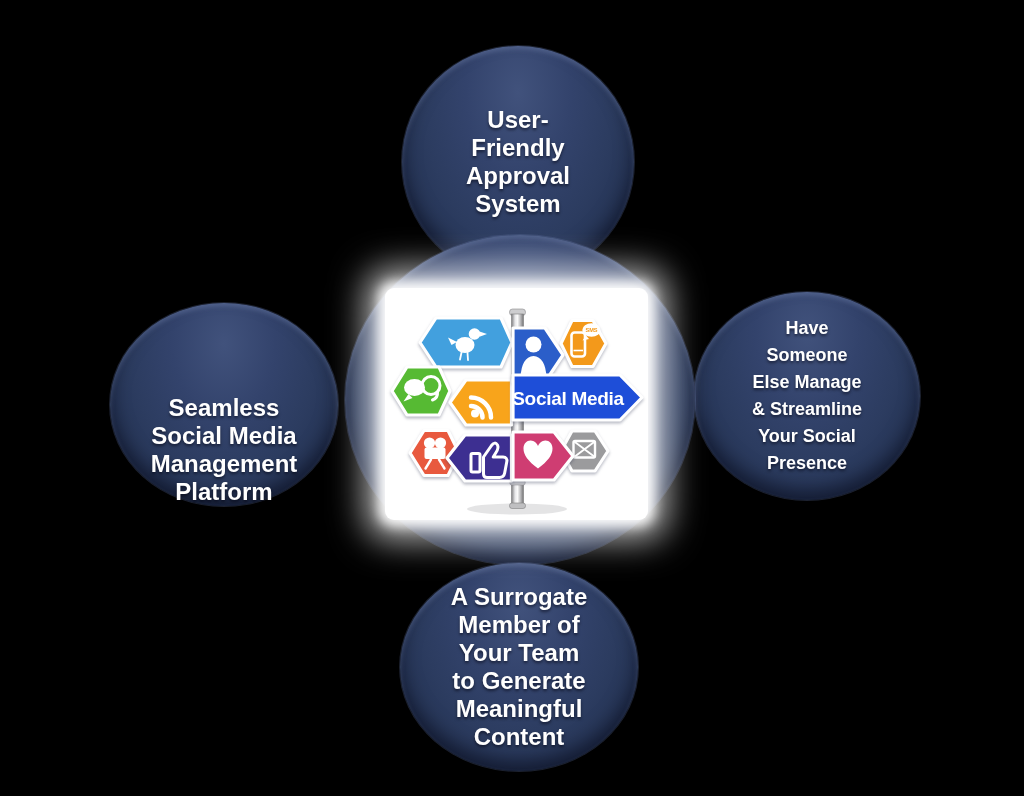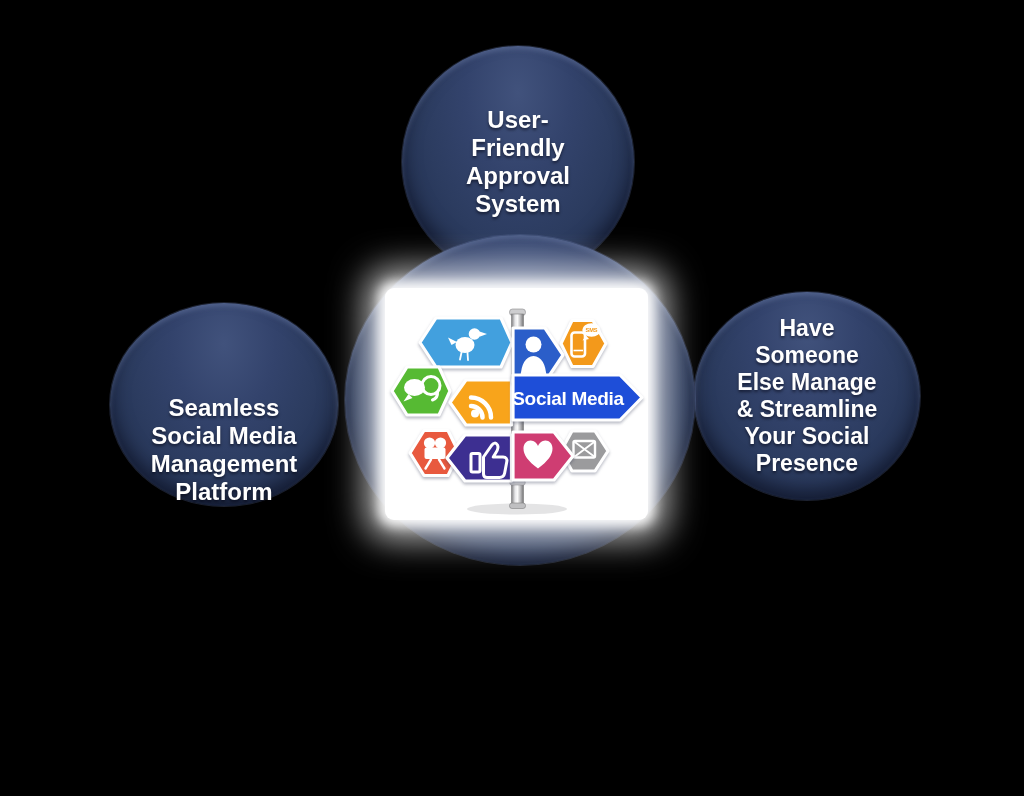--- a/index.html
+++ b/index.html
@@ -20,21 +20,21 @@
   .node-top    { left:402px; top:46px;  width:232px; height:232px; z-index:1; }
   .node-left   { left:110px; top:303px; width:228px; height:203px; z-index:1;align-items:flex-end; }
   .node-right  { left:694px; top:292px; width:226px; height:208px; z-index:1; }
   .node-bottom { left:400px; top:563px; width:238px; height:208px; z-index:3; }
   .node-center { left:345px; top:235px; width:350px; height:330px; z-index:2; }
   .node-label {
     color:#fff; font-weight:bold; text-align:center; white-space:pre-line;
     text-shadow:0 2px 3px rgba(0,0,12,0.55);
   }
   .fs-a { font-size:24px; line-height:28px; }
-  .fs-b { font-size:23px; line-height:27px; }
+  .fs-b { font-size:18px; line-height:27px; }
   .photo {
     position:absolute; left:385px; top:288px; width:263px; height:232px;
     background:#fff; border-radius:9px; z-index:4;
     box-shadow: 0 0 12px 6px rgba(255,255,255,0.95), 0 0 34px 20px rgba(255,255,255,0.72);
   }
   .photo svg { display:block; width:263px; height:232px; }
   .sign-g { filter: drop-shadow(0 2px 1.5px rgba(55,60,90,0.35)); }
   .sign { stroke:#fff; stroke-width:3.2; stroke-linejoin:round; }
   .social-text {
     font-family:"Liberation Sans", sans-serif; font-weight:bold; font-size:19px;
@@ -66,20 +66,28 @@
 
   <div class="node node-right">
     <div class="node-label fs-b">Have
 Someone
 Else Manage
 &amp; Streamline
 Your Social
 Presence</div>
   </div>
 
+  <div class="node node-bottom">
+    <div class="node-label fs-a">A Surrogate
+Member of
+Your Team
+to Generate
+Meaningful
+Content</div>
+  </div>
 
   <div class="node node-center"></div>
 
   <div class="photo">
     <svg viewBox="0 0 263 232">
       <defs>
         <linearGradient id="poleGrad" x1="0" y1="0" x2="1" y2="0">
           <stop offset="0" stop-color="#7d7d7f"></stop>
           <stop offset="0.3" stop-color="#e8e8ea"></stop>
           <stop offset="0.5" stop-color="#fafafa"></stop>

